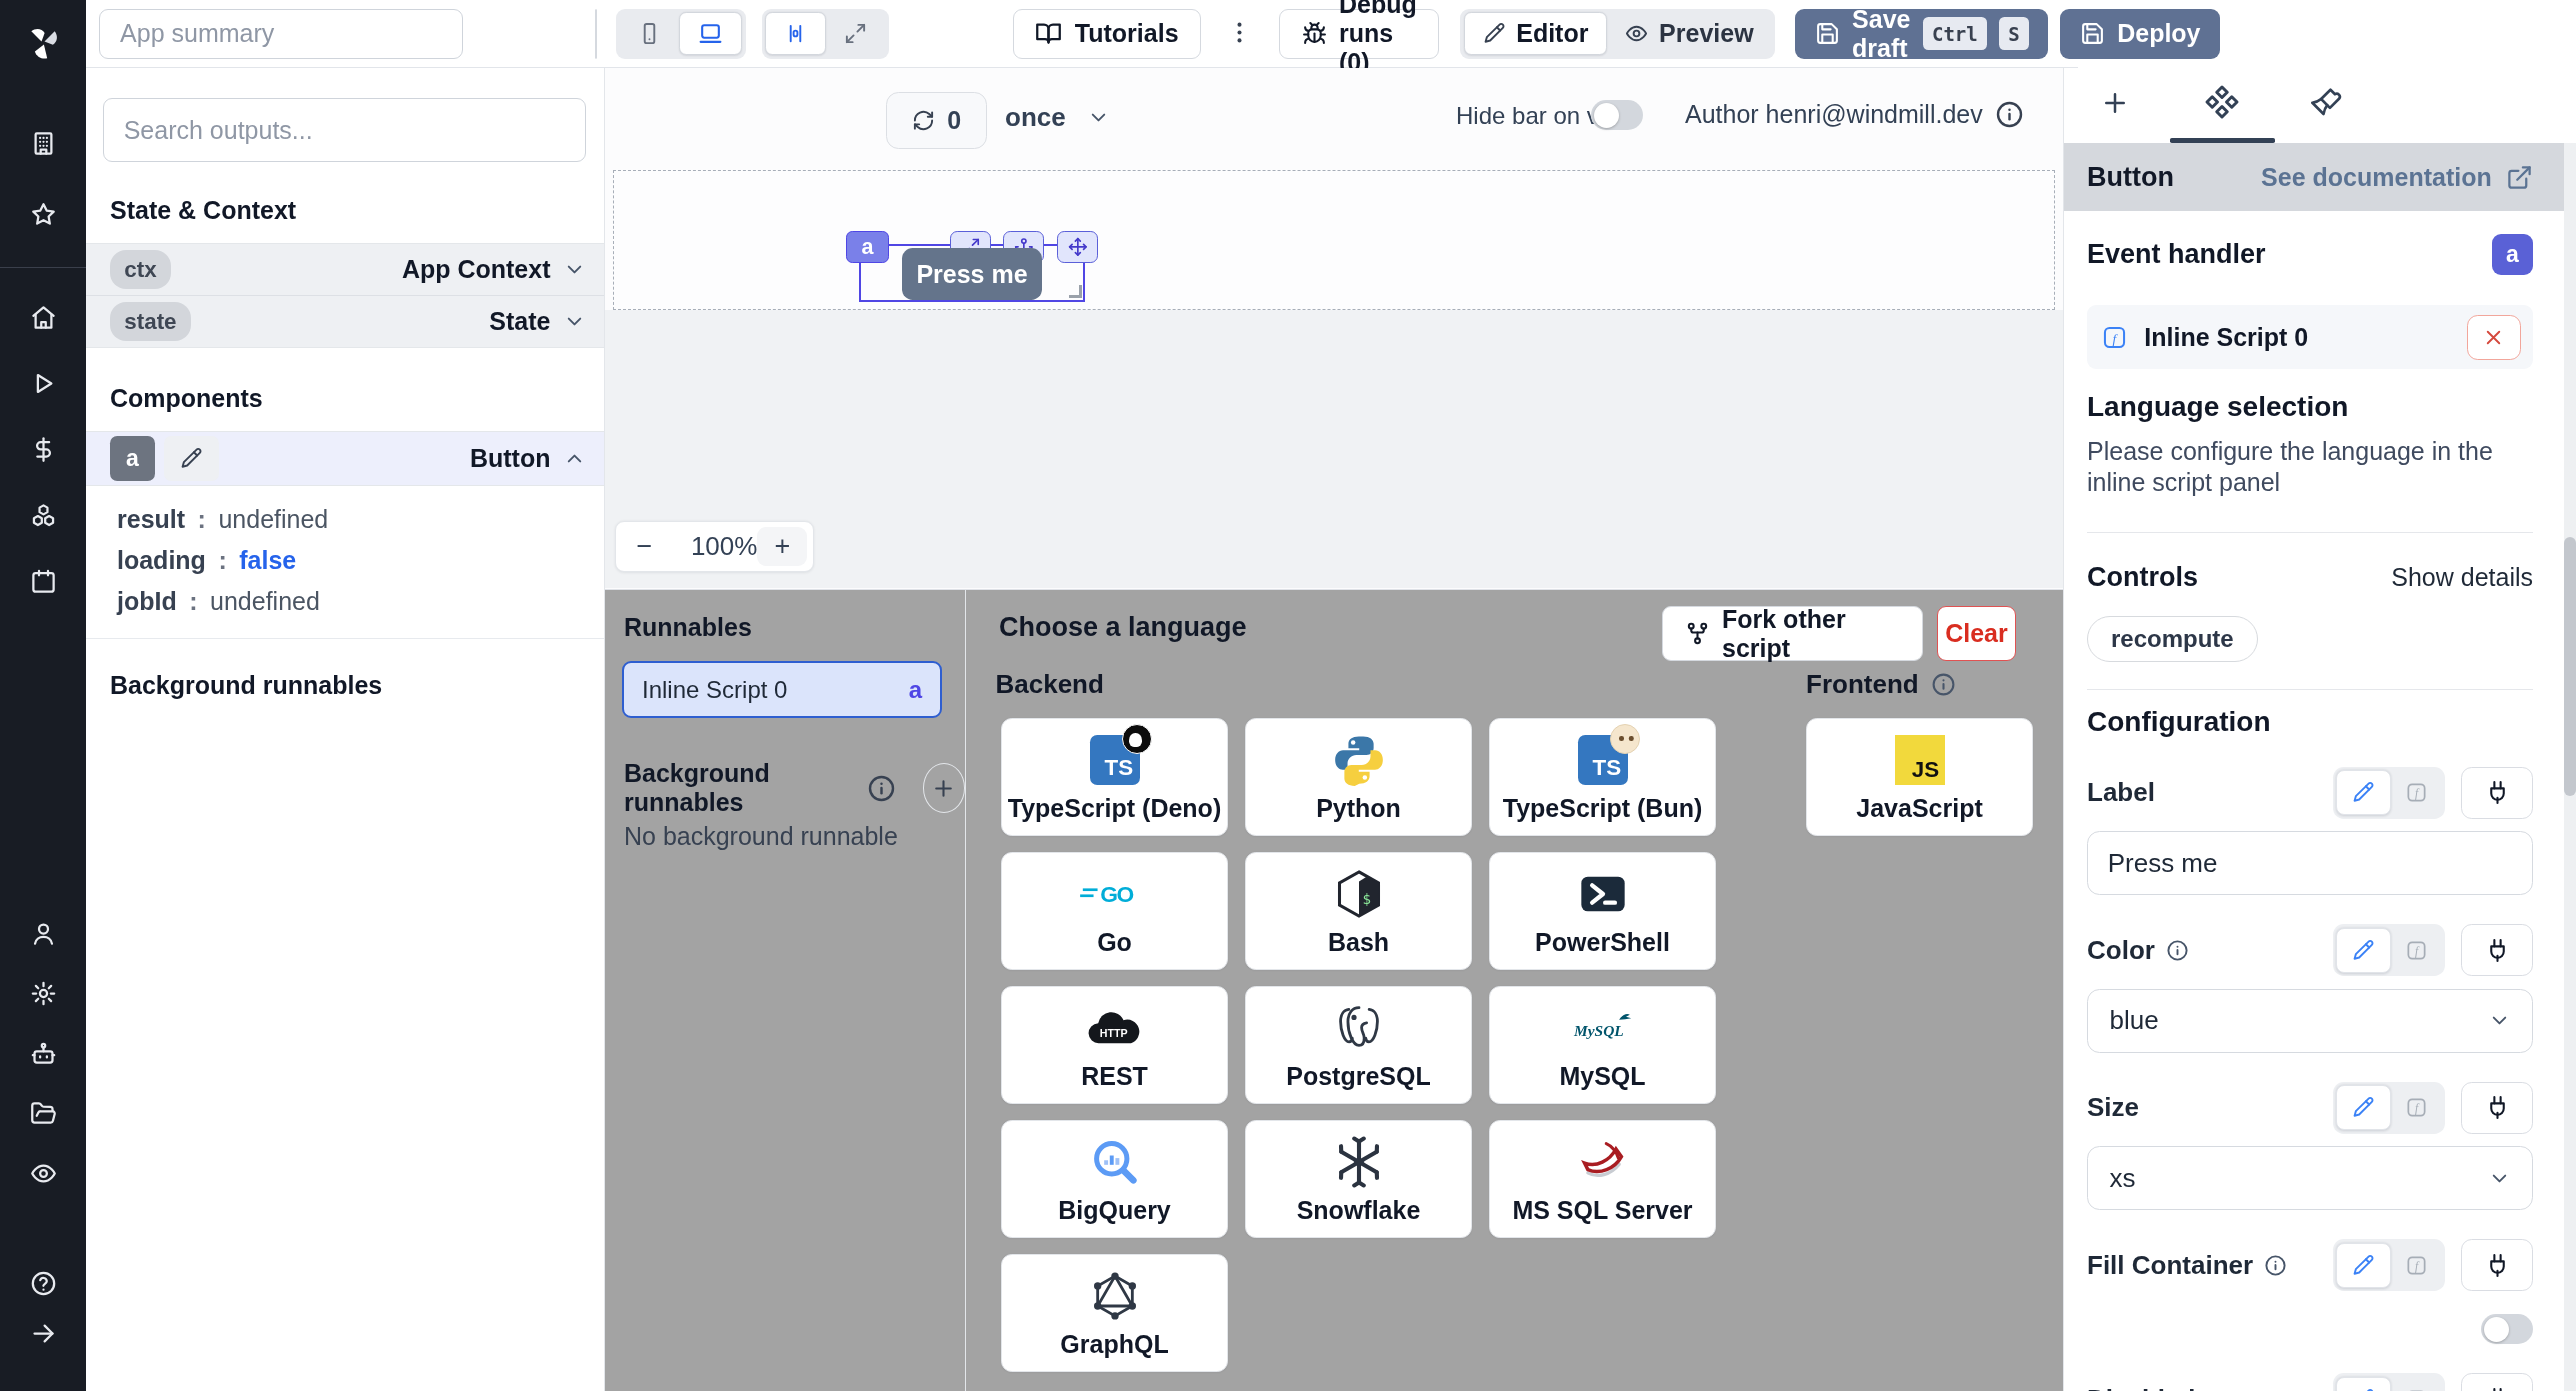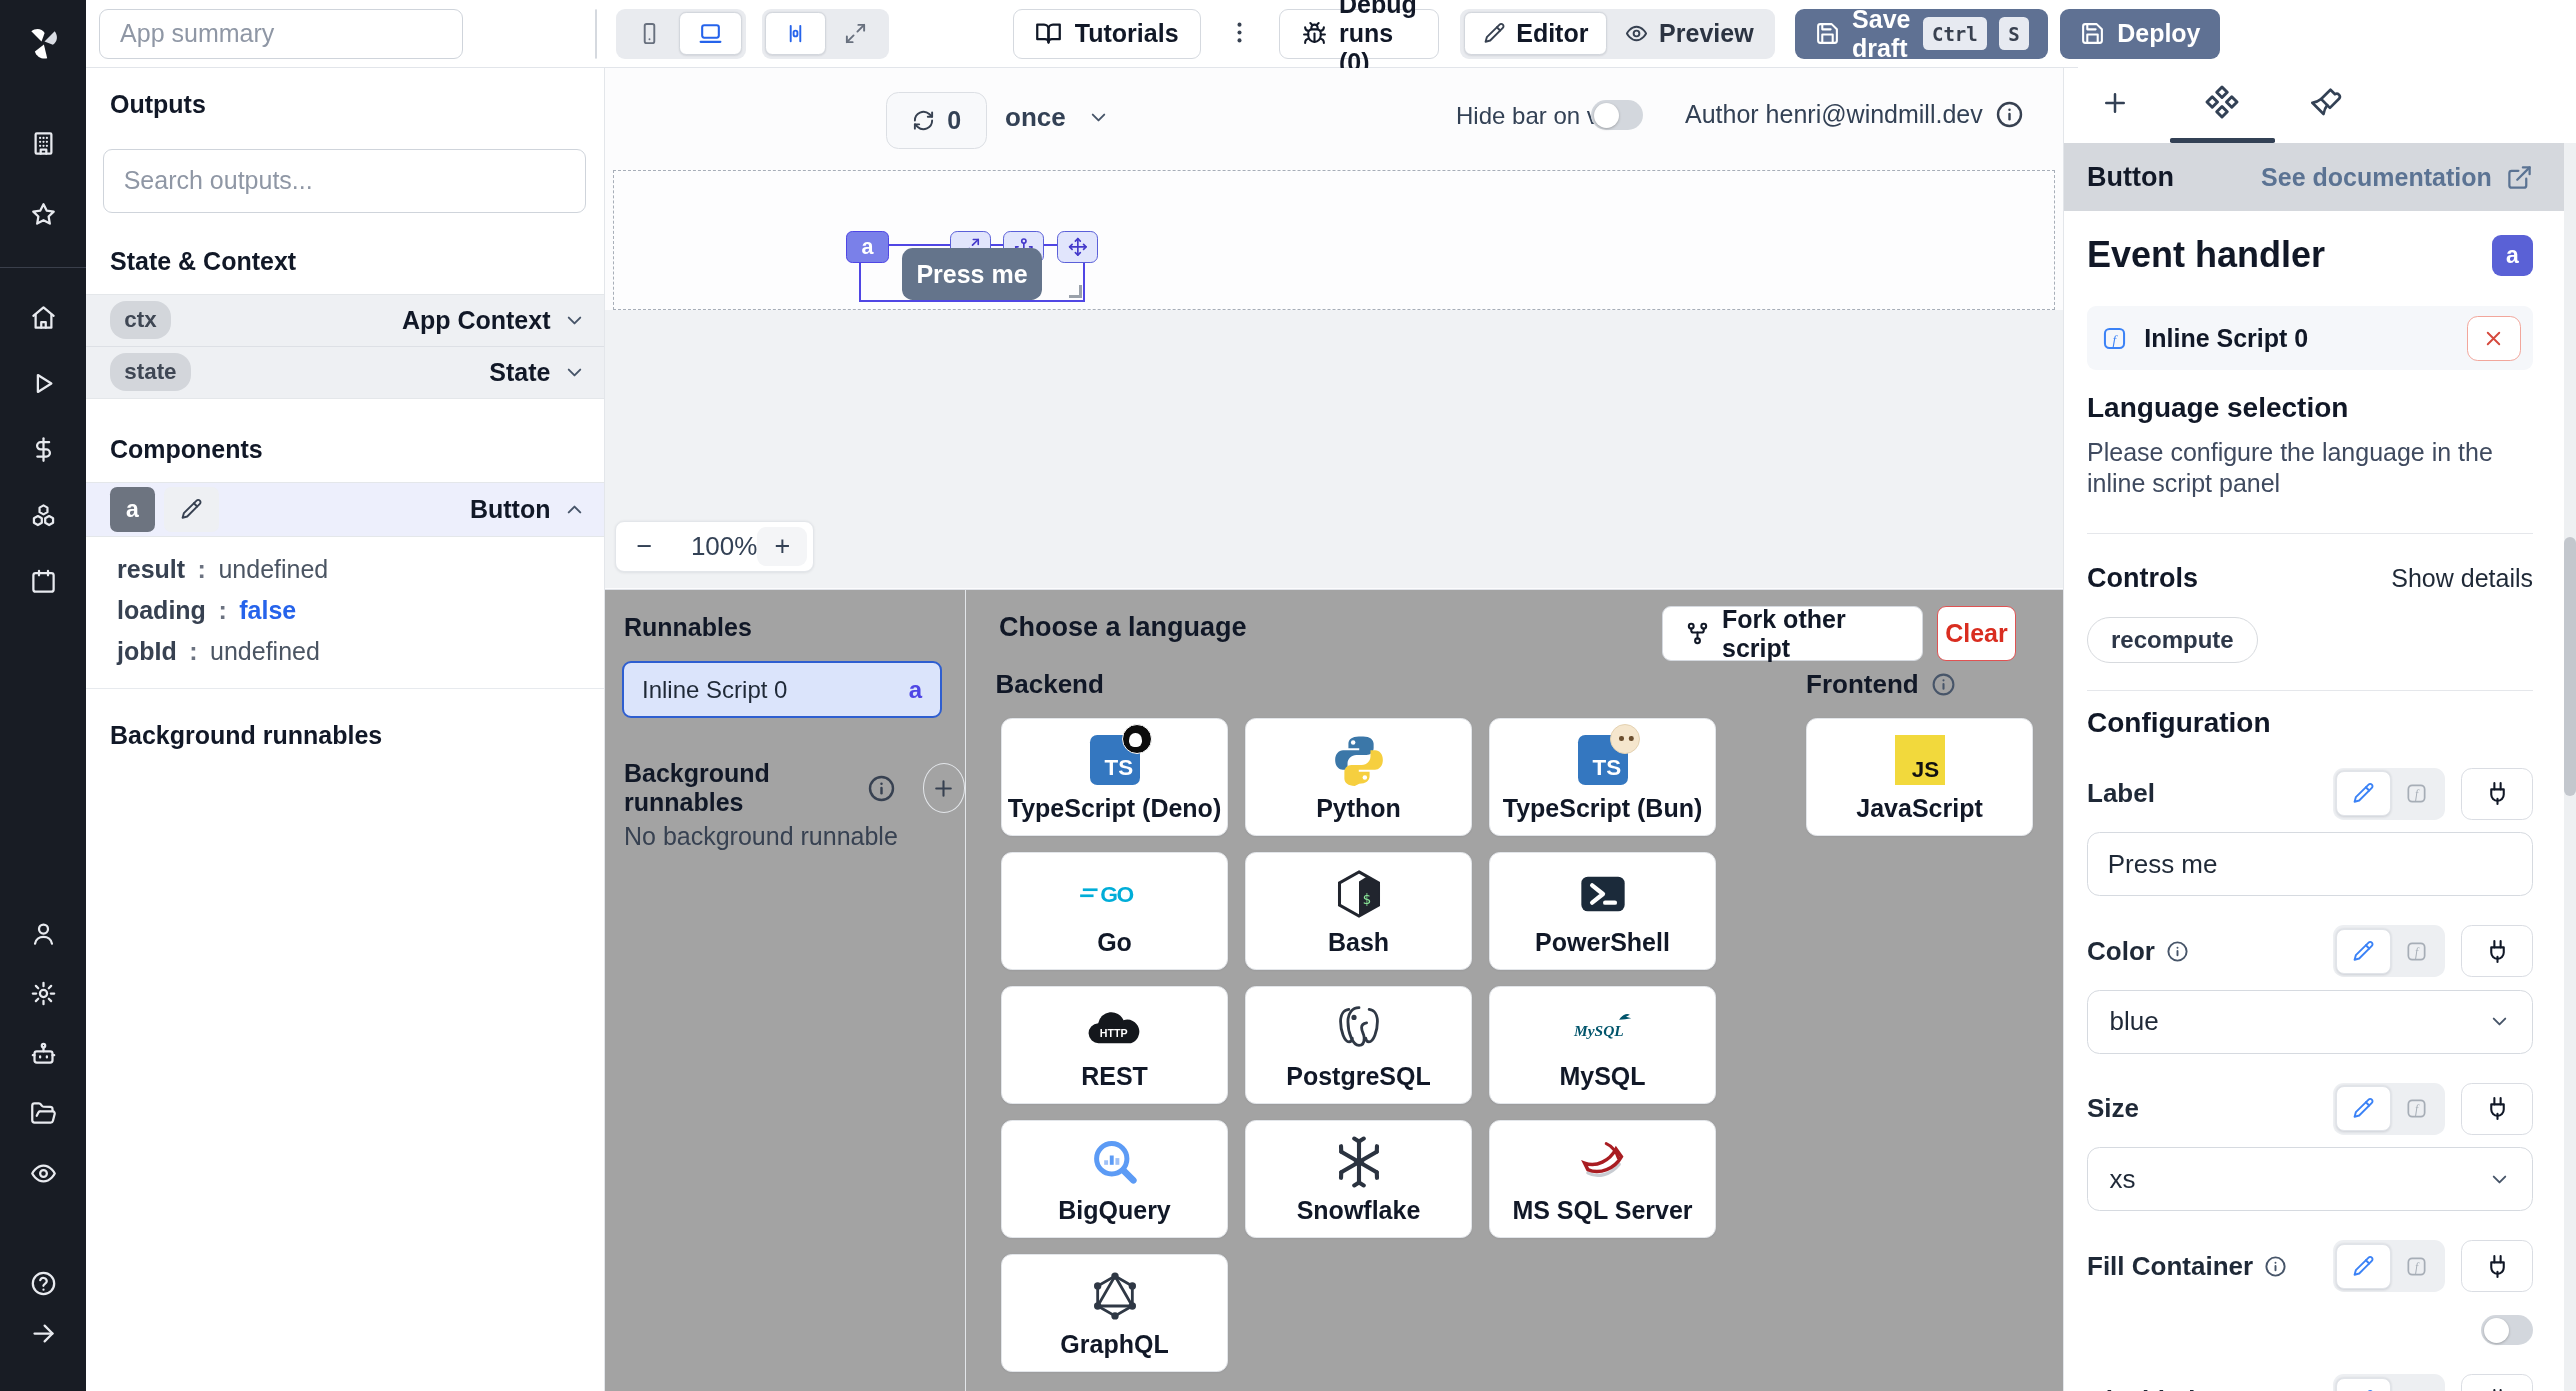--- a/index.html
+++ b/index.html
@@ -109,21 +109,21 @@
   
   #inspector{position:absolute;left:2063px;top:68px;width:513px;height:1324px;background:#fff;border-left:0.9px solid #e3e6ea;overflow:hidden}
   #tabs{position:absolute;left:0;top:0;width:100%;height:75px}
   .tab{position:absolute;top:19.7px;color:#334155;cursor:pointer}
   #tabUnderline{position:absolute;left:106px;top:70px;width:105px;height:4.5px;background:#334155;border-radius:1.8px}
   #inspHeader{position:absolute;left:0;top:75px;width:100%;height:68px;background:#d5d8dd;display:flex;align-items:center;padding:0 43px 0 23px}
   #inspHeader .name{font-size:27px;font-weight:700;color:#111827}
   #inspHeader .doc{margin-left:auto;display:flex;align-items:center;gap:14.3px;font-size:25px;font-weight:600;color:#5b7393;cursor:pointer}
   #inspBody{position:absolute;left:23px;right:43px;top:143px}
   .evt-row{margin-top:23px;display:flex;align-items:center;justify-content:space-between}
-  .evt-row .t{font-size:36px;font-weight:700;color:#111827}
+  .evt-row .t{font-size:27px;font-weight:700;color:#111827}
   .evt-badge{width:41px;height:41px;border-radius:9px;background:#5a61d6;color:#fff;font-size:23px;font-weight:700;display:flex;align-items:center;justify-content:center}
   .inline-row{margin-top:30px;height:64px;background:#f5f7fa;border-radius:9px;display:flex;align-items:center;padding:0 12.5px 0 14.3px}
   .inline-row .fxi{color:#3b82f6}
   .inline-row .t{font-size:25px;font-weight:700;color:#111827;margin-left:16px}
   .xbtn{margin-left:auto;width:54px;height:45px;background:#fff;border:1.8px solid #f2a69b;border-radius:10.7px;color:#d5493d;display:flex;align-items:center;justify-content:center;cursor:pointer}
   .h2{font-size:28px;font-weight:700;color:#111827}
   #langSelTitle{margin-top:21.5px}
   #langHint{margin-top:13px;font-size:25px;line-height:31px;color:#3f4a5f;max-width:420px}
   .hr{border-top:0.9px solid #e5e7eb}
   #hr1{margin-top:34px}
@@ -415,21 +415,20 @@
             <path d="M19 21H5a2 2 0 0 1-2-2V5a2 2 0 0 1 2-2h11l5 5v11a2 2 0 0 1-2 2z"></path>
             <polyline points="17 21 17 13 7 13 7 21"></polyline>
             <polyline points="7 3 7 8 15 8"></polyline>
           </svg>
         </span>
       <span>Deploy</span>
     </div>
   </header>
 
   <section id="leftpanel">
-    <div class="lp-h" style="margin-top:21.5px">Outputs</div>
     <input id="searchOutputs" class="inp" placeholder="Search outputs..." style="">
     <div class="lp-h" style="margin-top:34px">State &amp; Context</div>
     <div class="kv-rows" id="stateRows">
   <div class="kv-row">
     <span class="badge-gray">ctx</span>
     <span class="kv-right">
             <span>App Context</span>
     <span class="ic i26" style="color:#475569">
               <svg viewBox="0 0 24 24" fill="none" stroke="currentColor" stroke-width="2" stroke-linecap="round" stroke-linejoin="round">
                 <path d="M6 9l6 6 6-6"></path>

